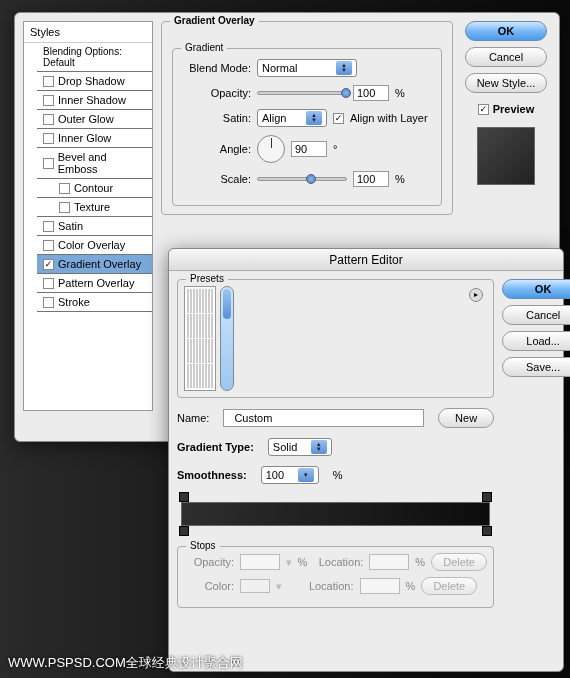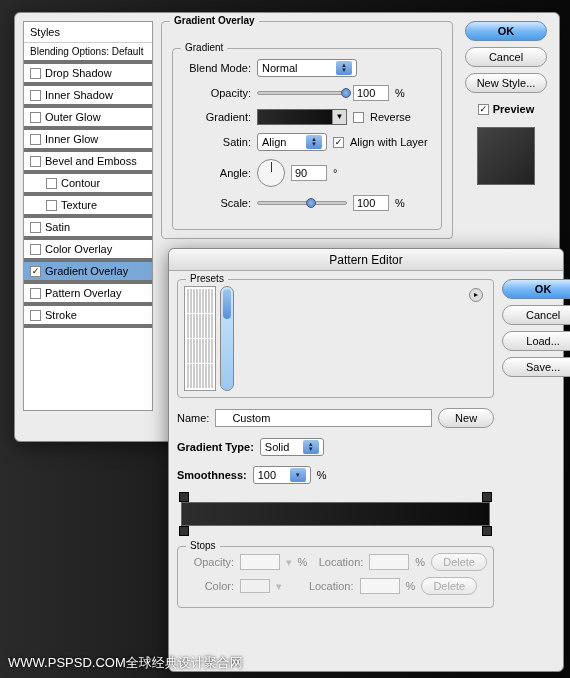--- a/index.html
+++ b/index.html
@@ -5,21 +5,21 @@
 * { box-sizing: border-box; margin: 0; padding: 0; font-family: "Lucida Grande", Arial, sans-serif; font-size: 11px; }
 body { background: linear-gradient(to right, #2a2a2a 0%, #1a1a1a 40%, #0a0a0a 100%); width: 570px; height: 678px; position: relative; overflow: hidden; }
 
 .dialog { position: absolute; background: #ececec; border: 1px solid #888; border-radius: 6px; box-shadow: 0 4px 20px rgba(0,0,0,0.5); }
 .titlebar { height: 22px; text-align: center; line-height: 22px; font-size: 12px; background: linear-gradient(#f8f8f8, #dcdcdc); border-bottom: 1px solid #aaa; border-radius: 6px 6px 0 0; }
 
 .ls-dialog { left: 14px; top: 12px; width: 546px; height: 430px; }
 .ls-body { display: flex; padding: 8px; gap: 8px; height: calc(100% - 22px); }
 .styles-panel { width: 130px; background: #fff; border: 1px solid #999; }
 .styles-header { padding: 4px 6px; border-bottom: 1px solid #ccc; }
-.styles-row { padding: 3px 6px; border-bottom: 4px solid #737373; display: flex; align-items: center; gap: 4px; }
+.styles-row { padding: 3px 6px; border-bottom: 1px solid #737373; display: flex; align-items: center; gap: 4px; margin-left: 13px; }
 .styles-row.blending { background: #fff; font-size: 10px; }
 .styles-row.selected { background: #7aa8d8; }
 .styles-row.indent { padding-left: 22px; }
 .chk { width: 11px; height: 11px; border: 1px solid #888; background: #fff; display: inline-flex; align-items: center; justify-content: center; font-size: 9px; }
 .chk.checked::before { content: "✓"; color: #000; }
 
 .center-panel { flex: 1; }
 .fieldset { border: 1px solid #aaa; border-radius: 4px; padding: 8px 10px; position: relative; }
 .fieldset > .legend { position: absolute; top: -7px; left: 8px; background: #ececec; padding: 0 4px; font-weight: bold; font-size: 10px; }
 .inner-fieldset { border: 1px solid #aaa; border-radius: 4px; padding: 10px; margin-top: 18px; position: relative; }
@@ -46,22 +46,22 @@
 .ge-body { display: flex; padding: 8px; gap: 8px; }
 .ge-main { flex: 1; }
 .presets-box { border: 1px solid #aaa; border-radius: 4px; padding: 6px; position: relative; }
 .presets-box .legend { position: absolute; top: -7px; left: 8px; background: #ececec; padding: 0 4px; font-size: 10px; }
 .presets-grid { display: grid; grid-template-columns: repeat(9, 1fr); gap: 1px; background: #fff; border: 1px solid #999; padding: 2px; }
 .preset-cell { height: 24px; border: 1px solid #ccc; }
 .presets-wrap { display: flex; gap: 4px; }
 .scrollbar { width: 14px; background: linear-gradient(#cde6ff, #9bc8f0); border: 1px solid #888; border-radius: 7px; position: relative; }
 .scrollbar::before { content: ""; position: absolute; top: 2px; left: 2px; right: 2px; height: 30px; background: linear-gradient(#9bc8f0, #5a8fd8); border-radius: 5px; }
 
-.name-row, .type-row, .smooth-row { display: flex; align-items: center; gap: 6px; margin-top: 10px; }
-.name-input { flex: 1; border: 1px solid #999; background: #fff; padding: 2px 16px; }
+.name-row, .type-row, .smooth-row { display: flex; align-items: center; gap: 14px; margin-top: 10px; }
+.name-input { flex: 1; border: 1px solid #999; background: #fff; padding: 2px 10px; }
 
 .grad-bar-wrap { margin-top: 8px; position: relative; padding: 10px 4px; }
 .grad-bar { height: 24px; border: 1px solid #666; background: linear-gradient(to right, #2e2e2e, #0c0c0c); }
 .stop-marker { position: absolute; width: 10px; height: 10px; background: #333; border: 1px solid #000; }
 .stop-top { top: 0; }
 .stop-bot { bottom: 0; }
 
 .stops-box { border: 1px solid #aaa; border-radius: 4px; padding: 6px; margin-top: 10px; position: relative; }
 .stops-box .legend { position: absolute; top: -7px; left: 8px; background: #ececec; padding: 0 4px; font-size: 10px; }
 .stops-row { display: flex; align-items: center; gap: 6px; margin-bottom: 6px; color: #888; }
@@ -151,28 +151,20 @@
 
           <div class="form-row">
             <span class="lbl">Opacity:</span>
             <div class="slider-track" style="max-width:90px">
                 <div class="slider-thumb" style="left:100%"></div>
               </div>
             <input class="num-input" value="100" style="">
             <span>%</span>
           </div>
 
-          <div class="form-row">
-            <span class="lbl">Gradient:</span>
-            <span class="grad-swatch">
-                <span class="dd">▼</span>
-              </span>
-            <span class="chk"></span>
-            <span>Reverse</span>
-          </div>
 
           <div class="form-row">
             <span class="lbl">Satin:</span>
             <span class="select">
               <span style="width:40px">Align</span>
               <span class="select-btn">▲<br>▼</span>
             </span>
             <span class="chk checked"></span>
             <span>Align with Layer</span>
           </div>

